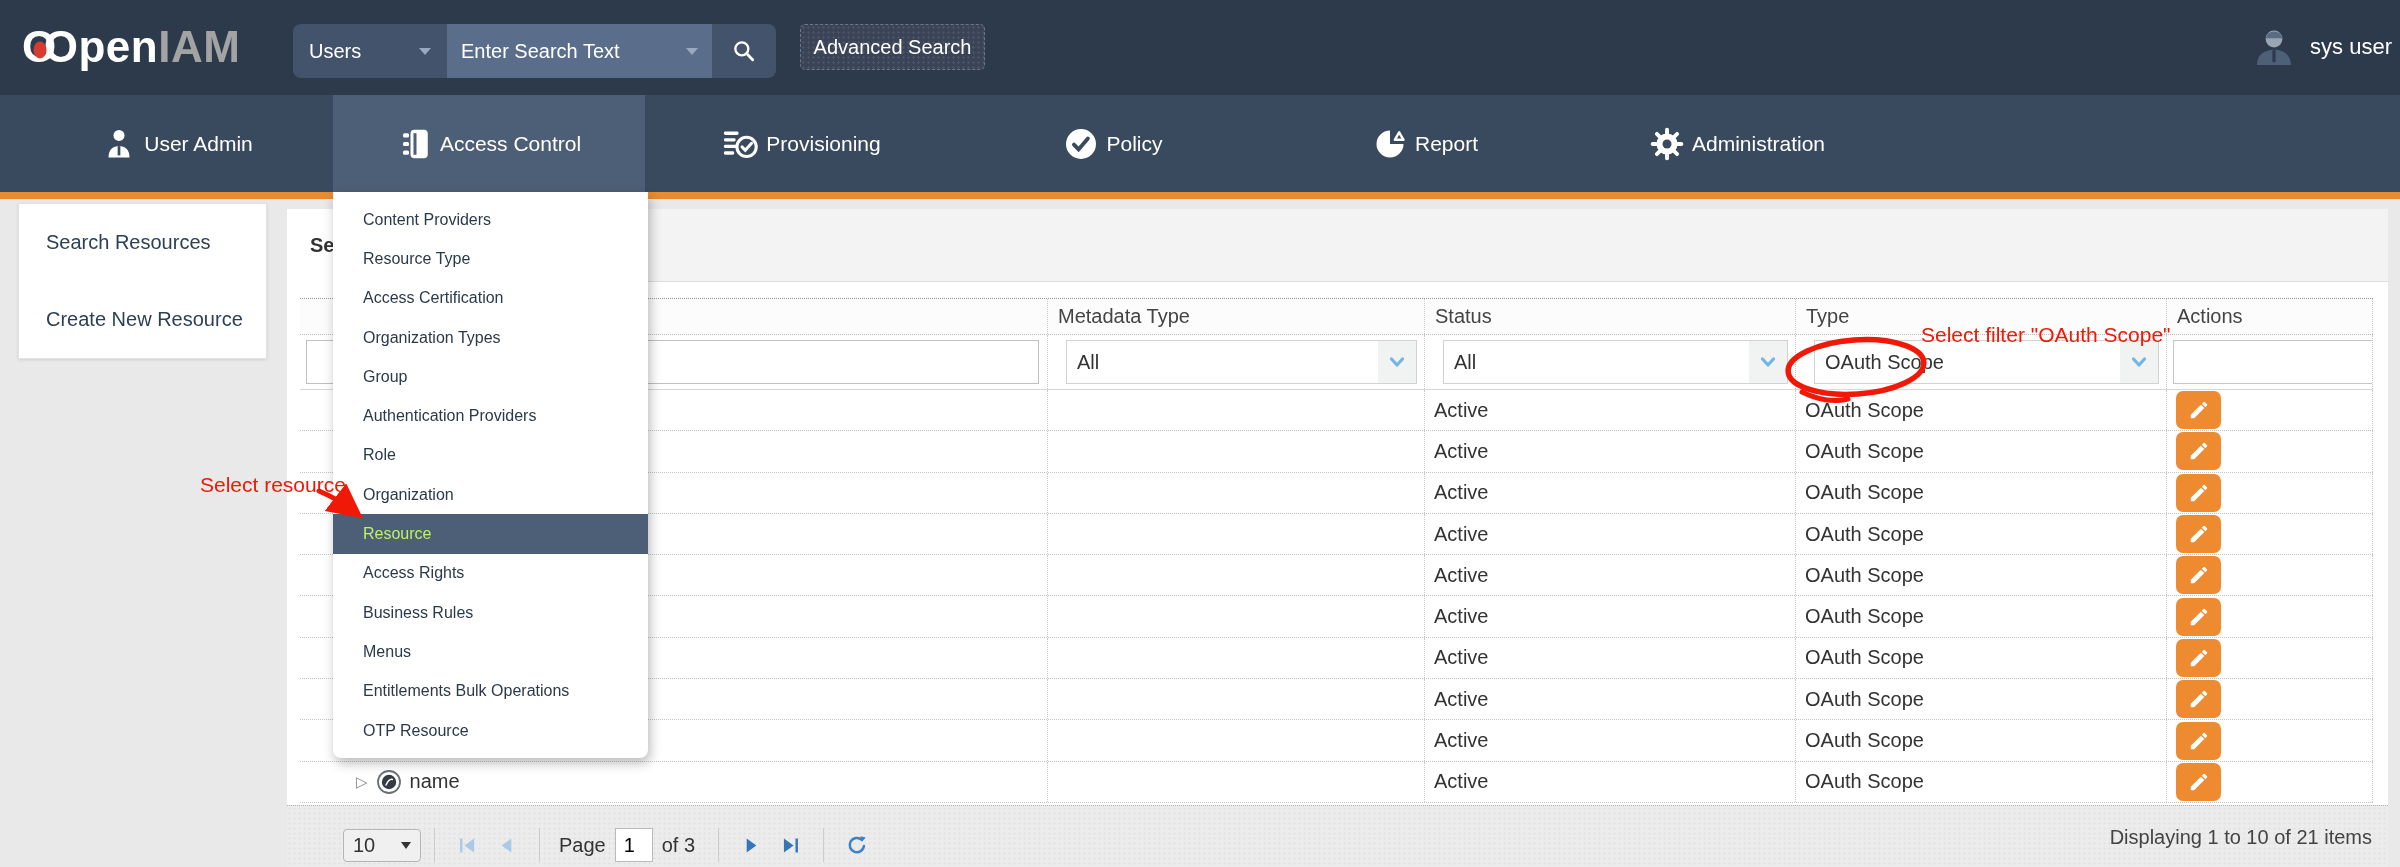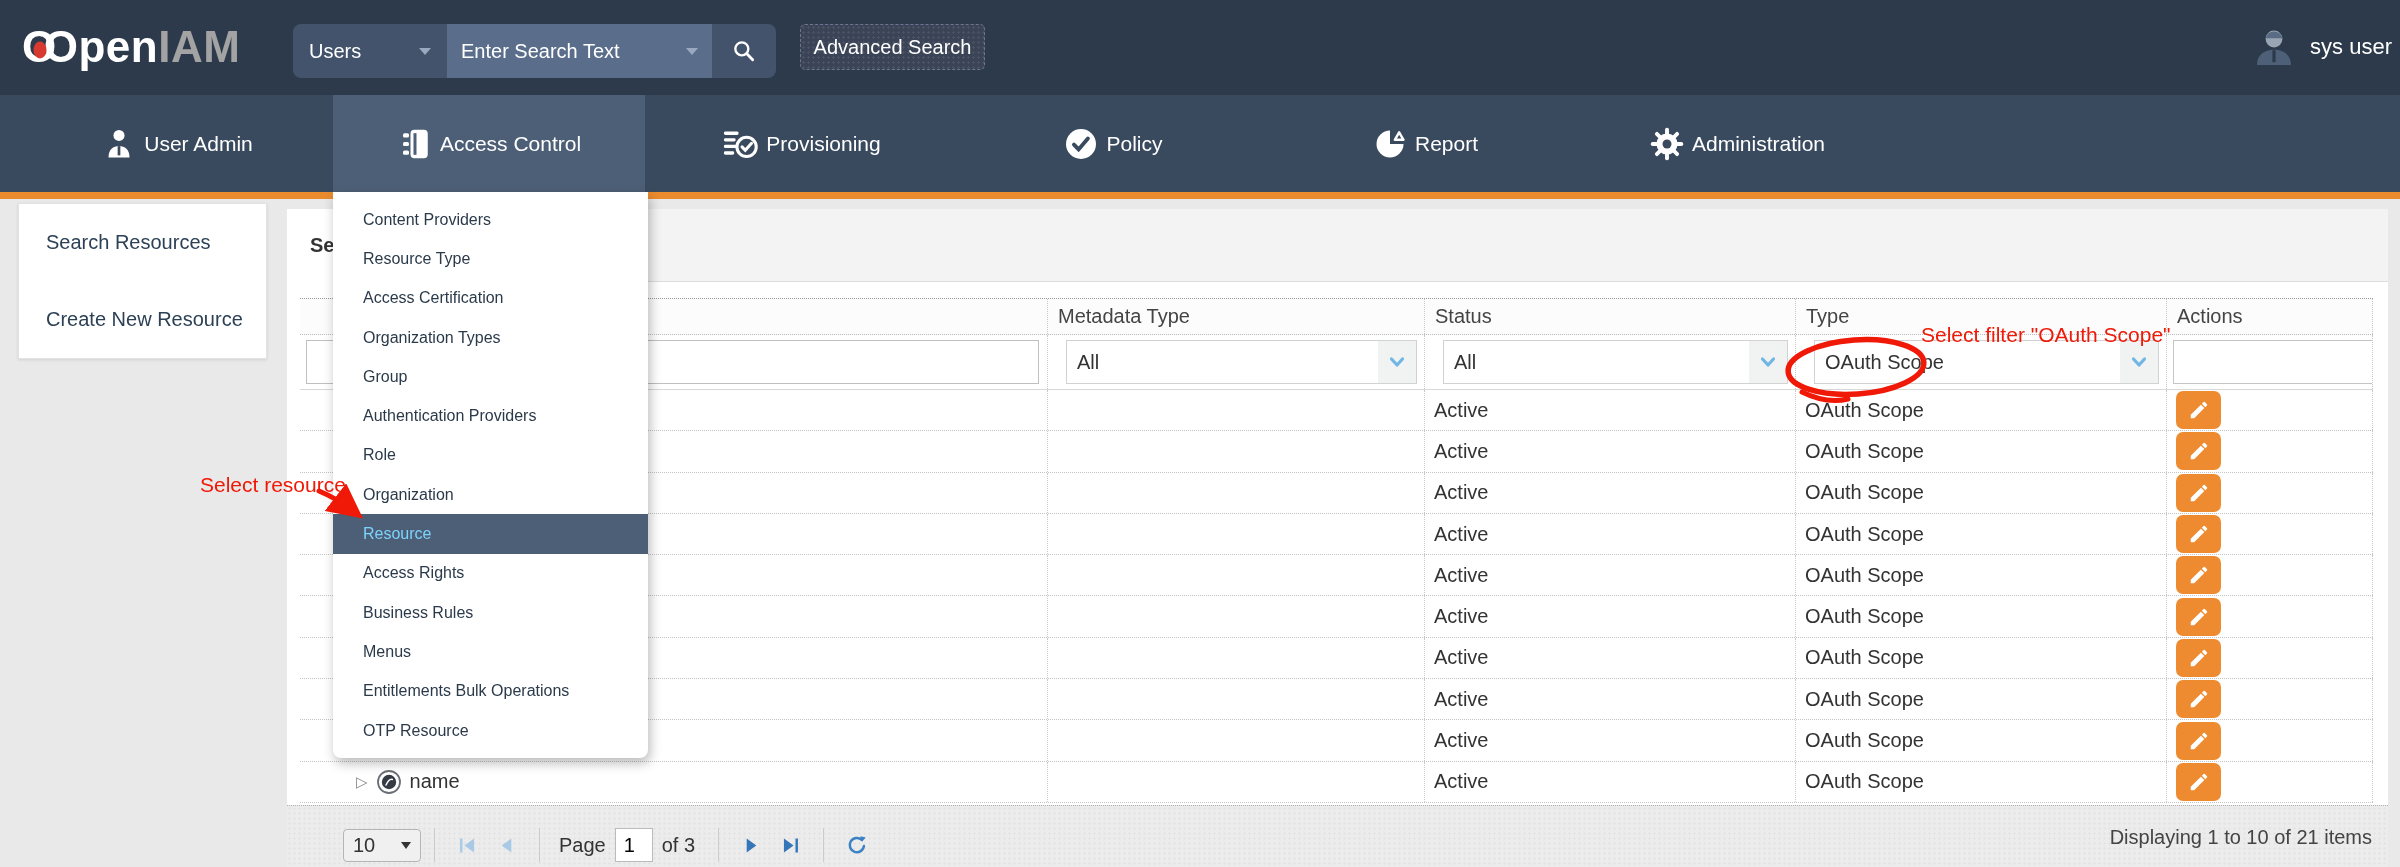--- a/index.html
+++ b/index.html
@@ -92,21 +92,21 @@
   .page-input{width:38px;height:34px;border:1px solid #bbb;background:#fff;font-size:20px;text-align:left;
     padding-left:8px;margin:0 9px;font-family:inherit;}
   .page-label{margin-left:6px;}
   .of-label{margin-right:10px;}
   .page-summary{position:absolute;right:16px;top:20px;font-size:20px;color:#444;}
 
   
   .menu{position:absolute;left:333px;top:192px;width:315px;height:566px;background:#fff;z-index:100;
     border-radius:0 0 8px 8px;box-shadow:2px 5px 12px rgba(0,0,0,.28);padding:8px 0;}
   .menu-item{height:39.3px;display:flex;align-items:center;padding-left:30px;font-size:16px;color:#2b3a4a;cursor:pointer;}
-  .menu-item.selected{background:var(--nav_active);color:#7dd3fc;}
+  .menu-item.selected{background:var(--nav_active);color:#bef264;}
 
   
   .ann-text{position:absolute;color:var(--annotation_red);font-size:21px;z-index:300;white-space:nowrap;}
   .ann-svg{position:absolute;left:0;top:0;width:2400px;height:867px;z-index:299;pointer-events:none;}
 </style>
 </head>
 <body>
 
 <div class="topbar">
   <div class="logo"><span class="o">O</span><span style="margin-left:-13px">Open</span><span class="iam">IAM</span></div>

